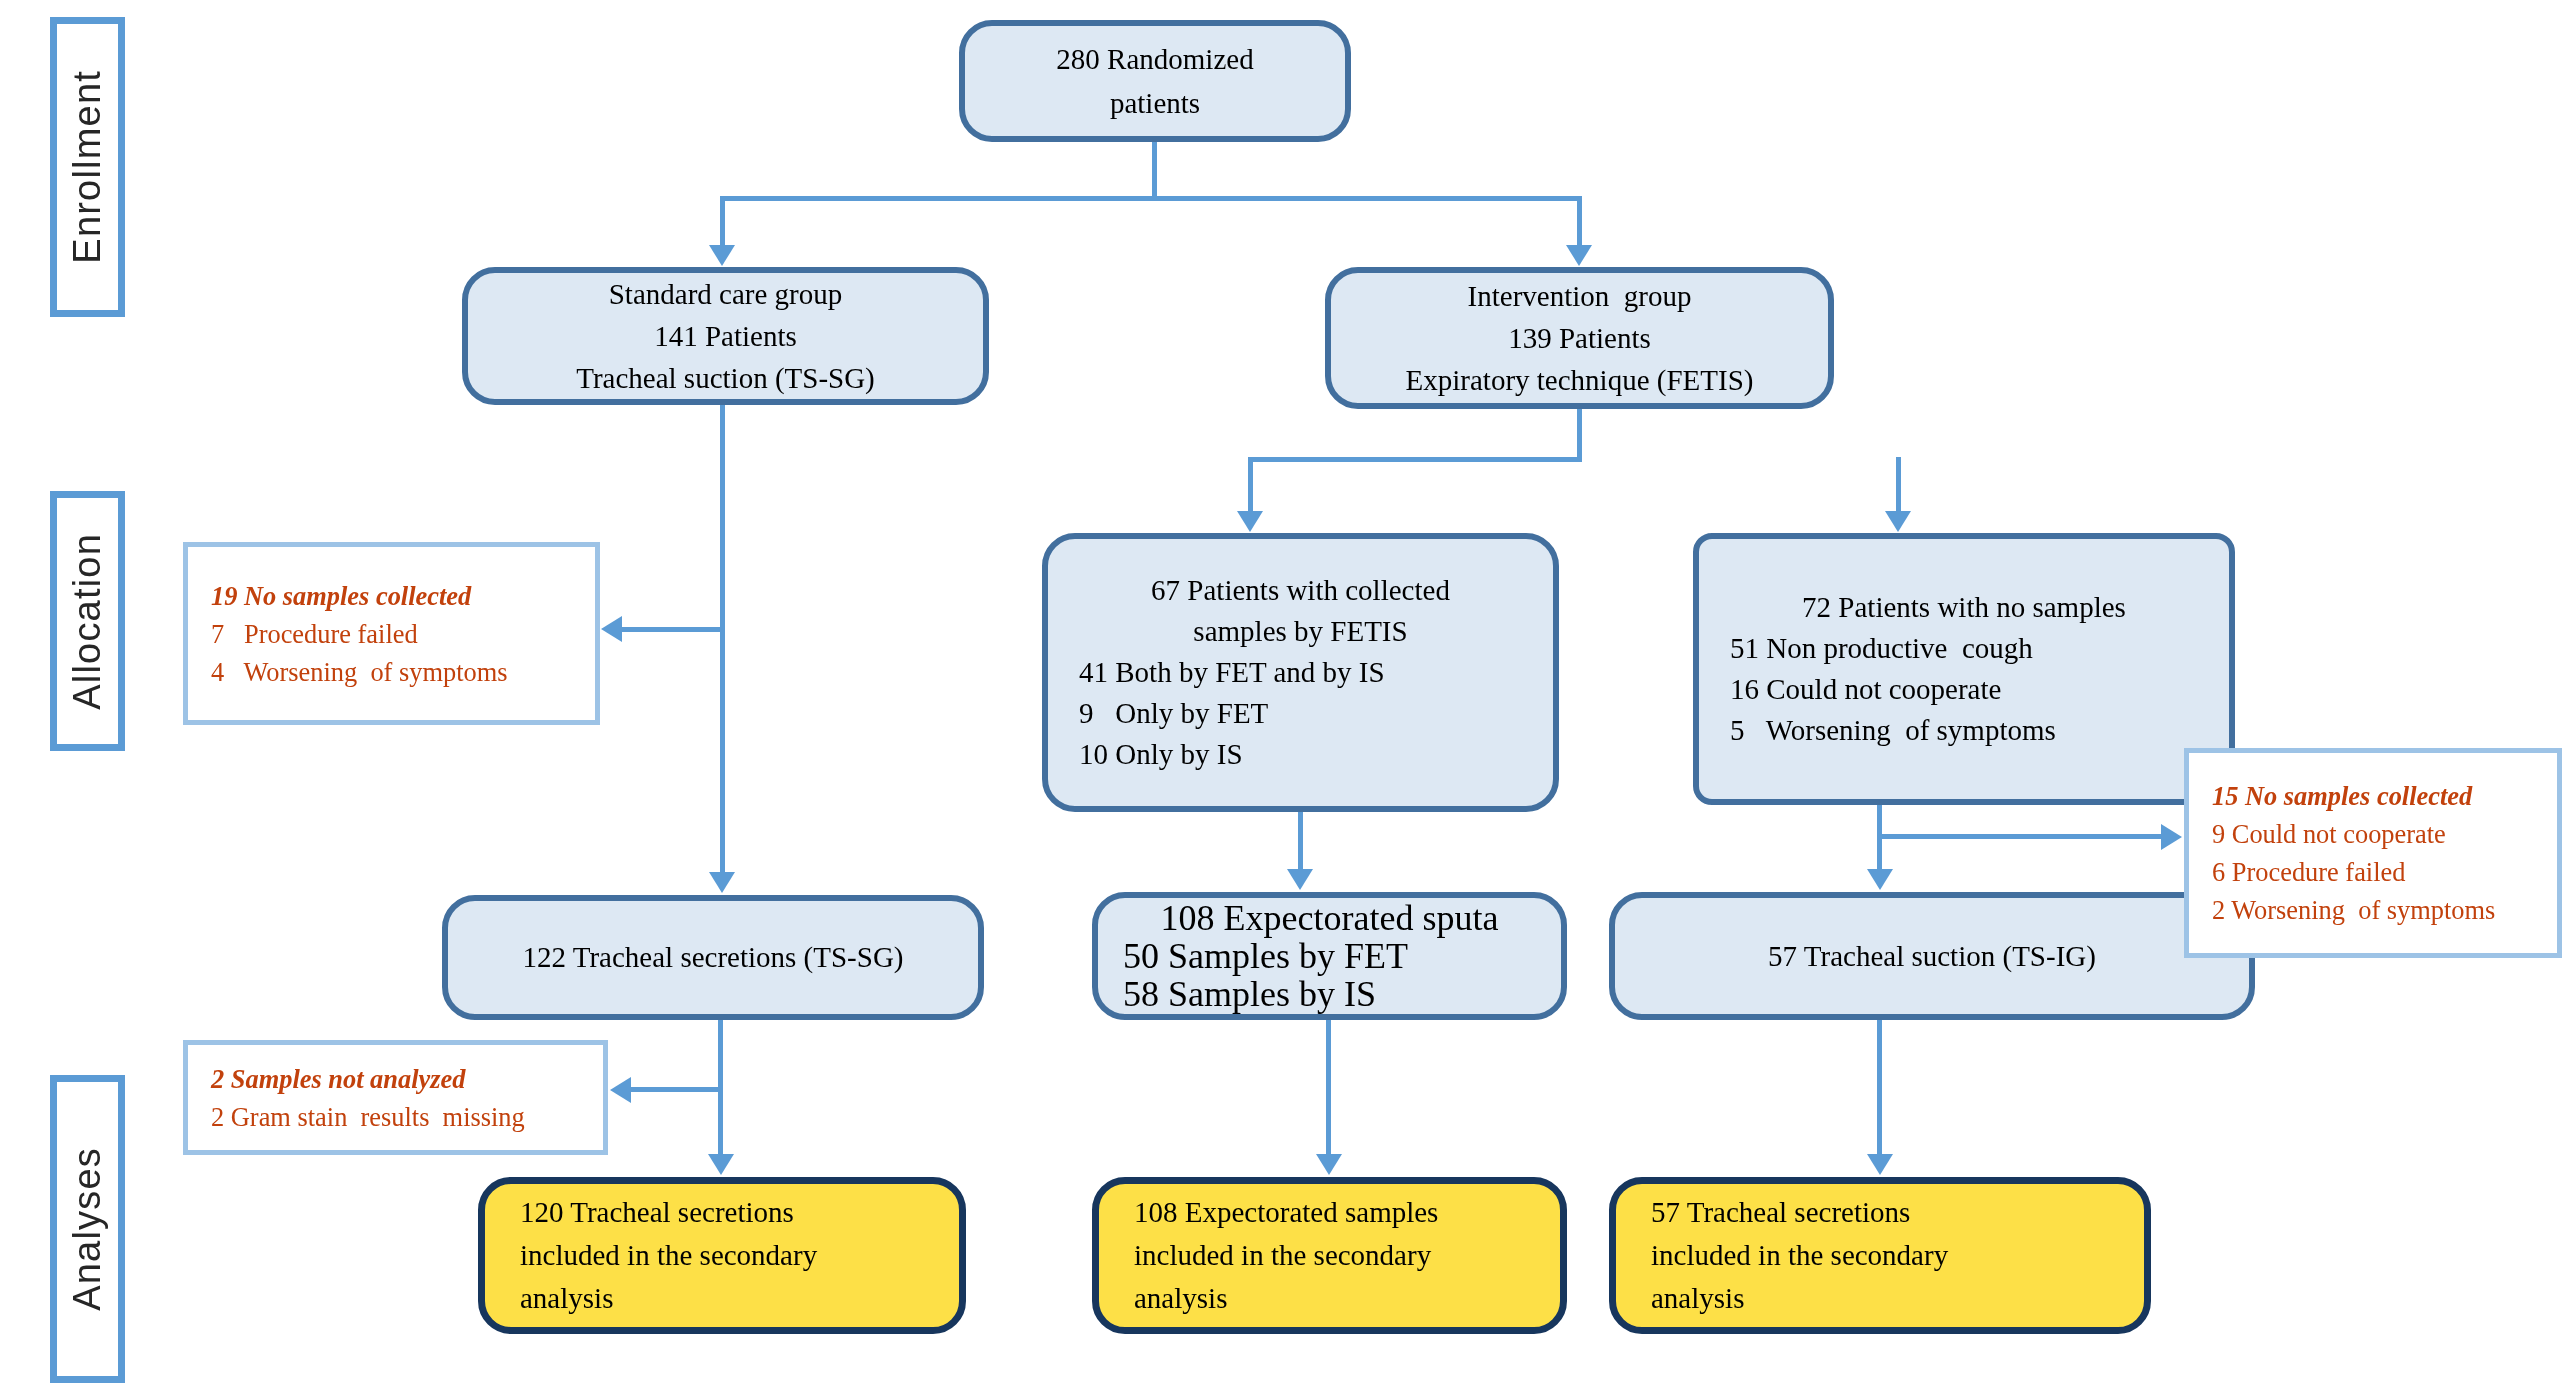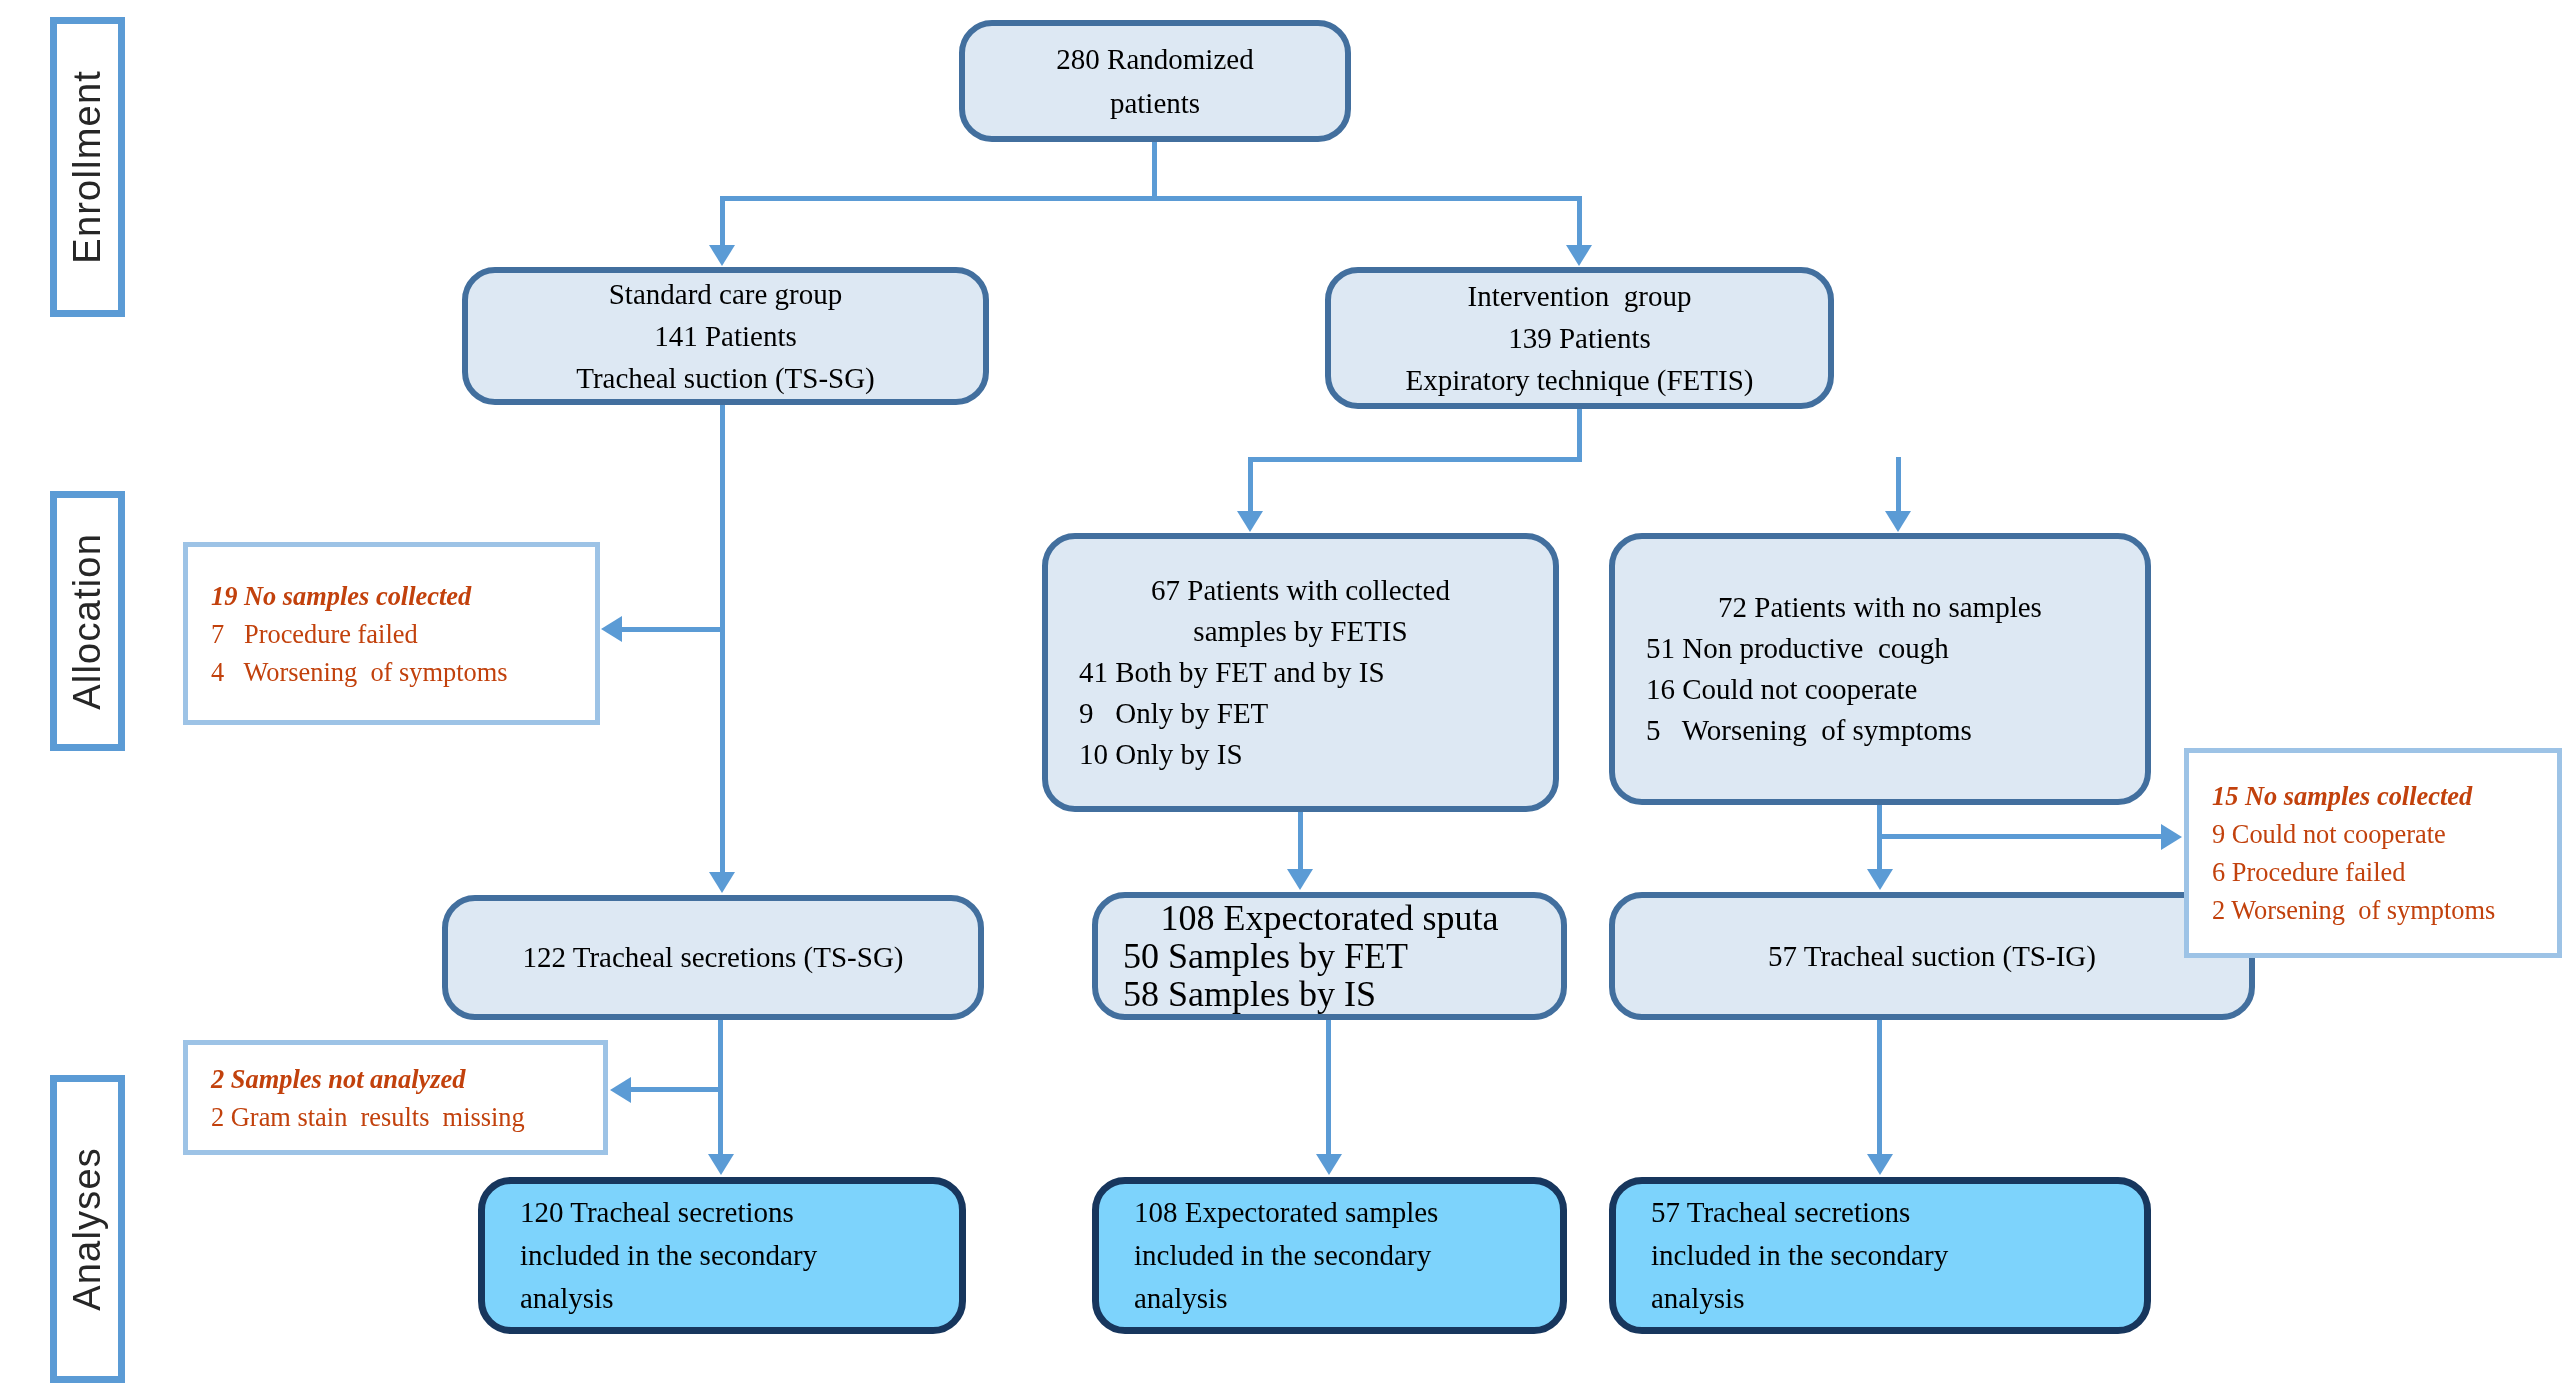--- a/index.html
+++ b/index.html
@@ -33,21 +33,21 @@
   .sidebox {
     position:absolute; background:#ffffff; border:5.4px solid #9dc3e6;
     box-sizing:border-box; display:flex; flex-direction:column; justify-content:center;
     font-size:26.4px; line-height:38px; color:#c2410c; padding-left:23px; padding-right:4.8px;
   }
   .sidebox .hdr { font-weight:bold; font-style:italic; white-space:pre-wrap; }
   .sidebox .item { white-space:pre-wrap; }
 
   
   .graybox {
-    position:absolute; background:#7dd3fc; border:7.2px solid #17365d;
+    position:absolute; background:#fde047; border:7.2px solid #17365d;
     border-radius:33px; box-sizing:border-box;
     display:flex; flex-direction:column; justify-content:center;
     font-size:29px; line-height:43px; color:#000000; padding-left:35px; text-align:left;
   }
   .graybox .ln { white-space:pre-wrap; }
 
   
   .vline, .hline { position:absolute; background:#5b9bd5; }
   .arrow-down {
     position:absolute; width:0; height:0;
@@ -98,21 +98,21 @@
   </div>
 
   <div class="bluebox" style="left:1042px; top:533px; width:517px; height:279px;">
     <div class="t">67 Patients with collected</div>
     <div class="t">samples by FETIS</div>
     <div class="item">41 Both by FET and by IS</div>
     <div class="item">9   Only by FET</div>
     <div class="item">10 Only by IS</div>
   </div>
 
-  <div class="bluebox" style="left:1609px; top:533px; width:542px; height:272px;">
+  <div class="bluebox" style="left:1693px; top:533px; width:542px; height:272px;border-radius:19px;">
     <div class="t">72 Patients with no samples</div>
     <div class="item">51 Non productive  cough</div>
     <div class="item">16 Could not cooperate</div>
     <div class="item">5   Worsening  of symptoms</div>
   </div>
 
   <div class="bluebox" style="left:442px; top:895px; width:542px; height:125px;">
     <div class="t">122 Tracheal secretions (TS-SG)</div>
   </div>
 

